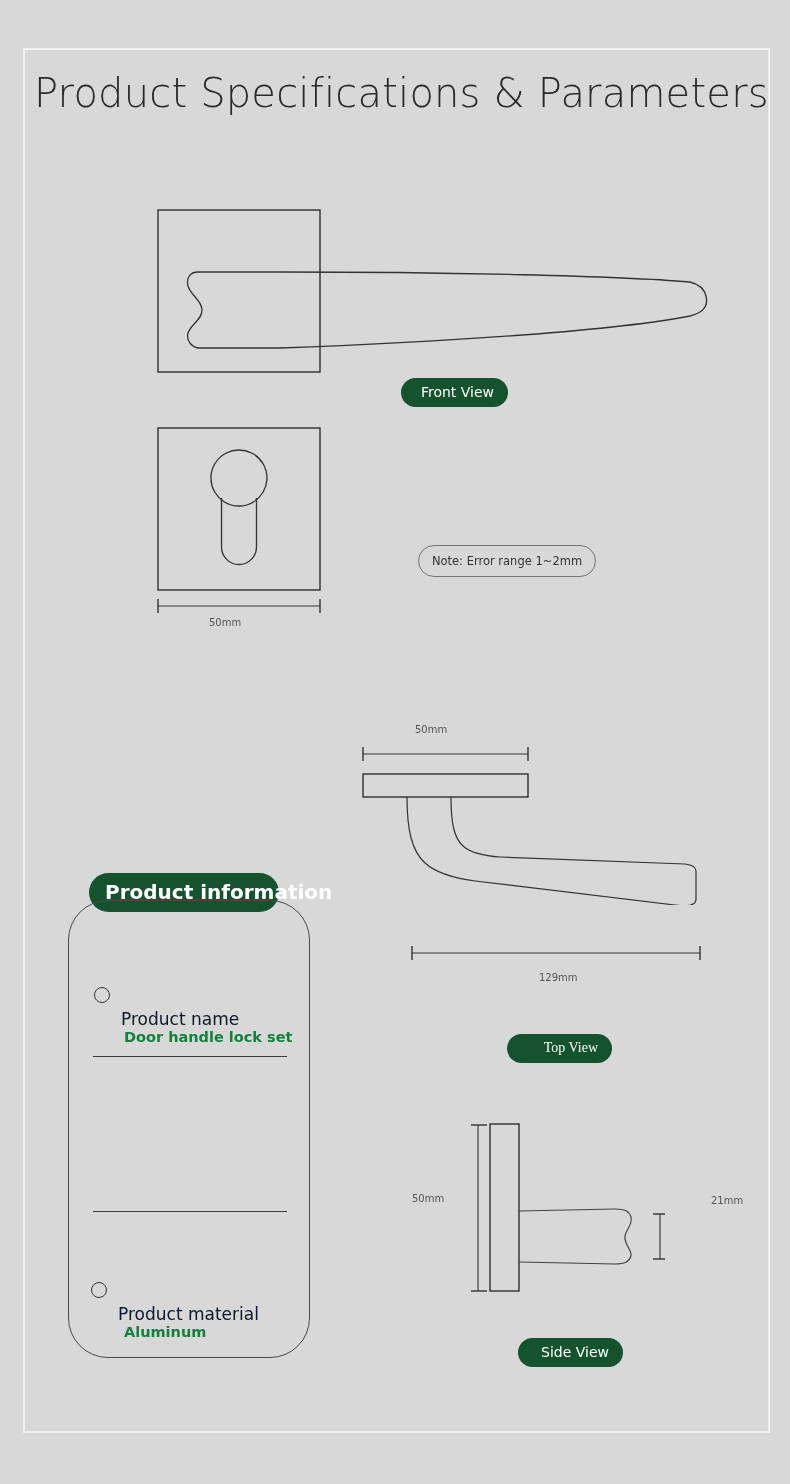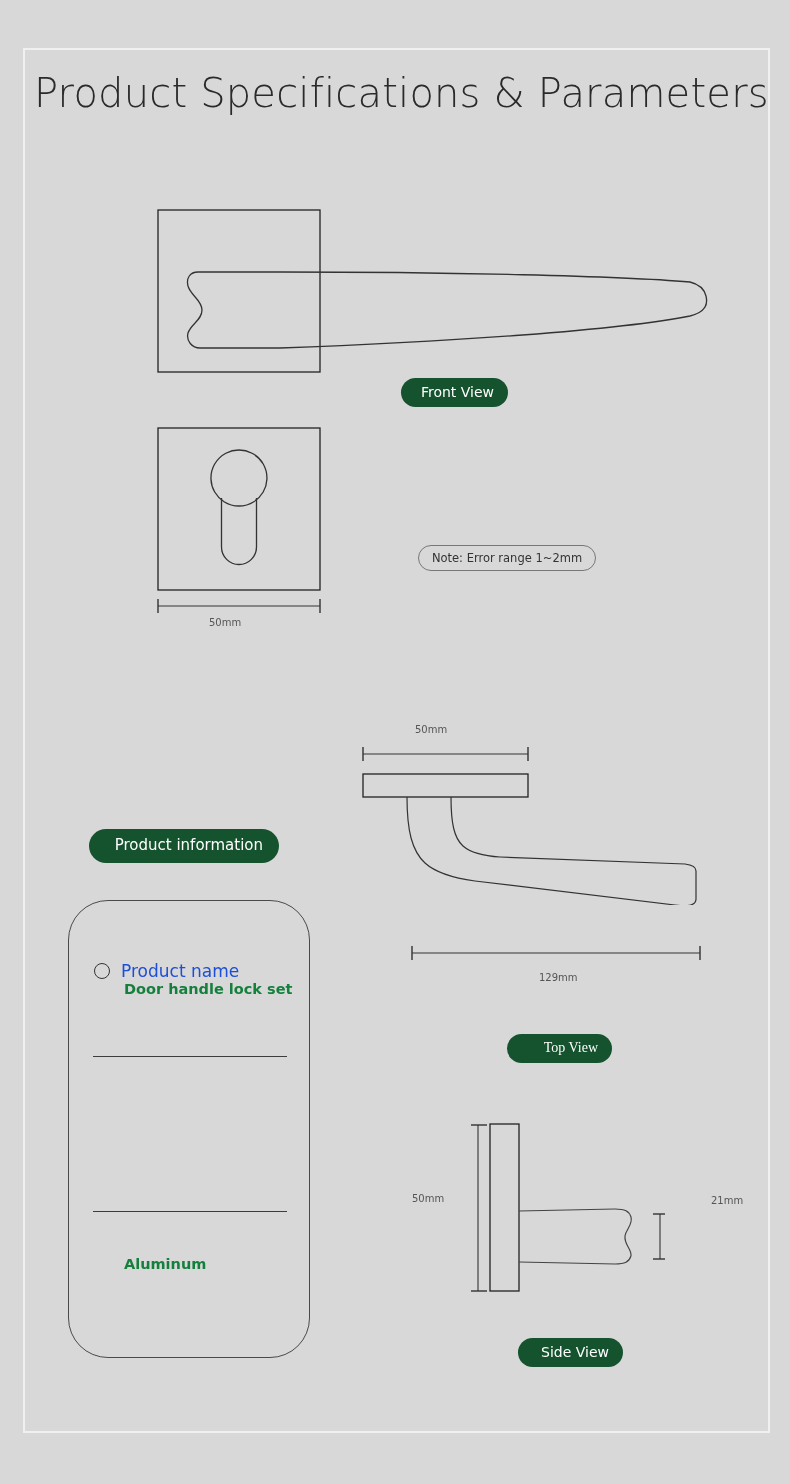--- a/index.html
+++ b/index.html
@@ -49,30 +49,31 @@
     color: #ffffff;
     border-radius: 999px;
     font-size: 14px;
     line-height: 1;
     padding: 7px 14px 8px 14px;
     white-space: nowrap;
     box-sizing: border-box;
     text-align: right;
   }
   .badge.bold {
-    font-weight: normal;
-    font-size: 15px;
+    font-weight: bold;
+    font-size: 20px;
     padding: 9px 16px 10px 16px;
+    margin-top: 44px;
   }
   #note-pill {
     position: absolute;
     left: 418px;
     top: 545px;
     width: 178px;
-    height: 26px;
+    height: 32px;
     border: 1px solid #777;
     border-radius: 999px;
     box-sizing: border-box;
     display: flex;
     align-items: center;
     justify-content: center;
     font-size: 11.5px;
     color: #333;
     background: transparent;
     white-space: nowrap;
@@ -113,22 +114,23 @@
   .bullet {
     width: 16px;
     height: 16px;
     border: 1.4px solid #333;
     border-radius: 50%;
     box-sizing: border-box;
     flex: 0 0 auto;
   }
   .info-title {
     font-size: 17px;
-    color: #1d4ed8;
-    white-space: nowrap;
+    color: #0f172a;
+    white-space: nowrap;
+    margin-top: 48px;
   }
   .info-value {
     font-size: 14.5px;
     color: #15803d;
     padding-left: 55px;
     white-space: nowrap;
     font-weight: bold;
   }
   .divider {
     position: absolute;
@@ -269,18 +271,22 @@
       </div>
       <div class="info-value">Door handle lock set</div>
     </div>
 
     <div class="divider" style="top:155px;"></div>
 
 
     <div class="divider" style="top:310px;"></div>
 
     <div class="info-row" style="top:355px;">
+      <div class="info-head" style="padding-left:22px;">
+        <span class="bullet"></span>
+        <span class="info-title">Product material</span>
+      </div>
       <div class="info-value">Aluminum</div>
     </div>
 
   </div>
 
 </div>
 
 </body></html>

